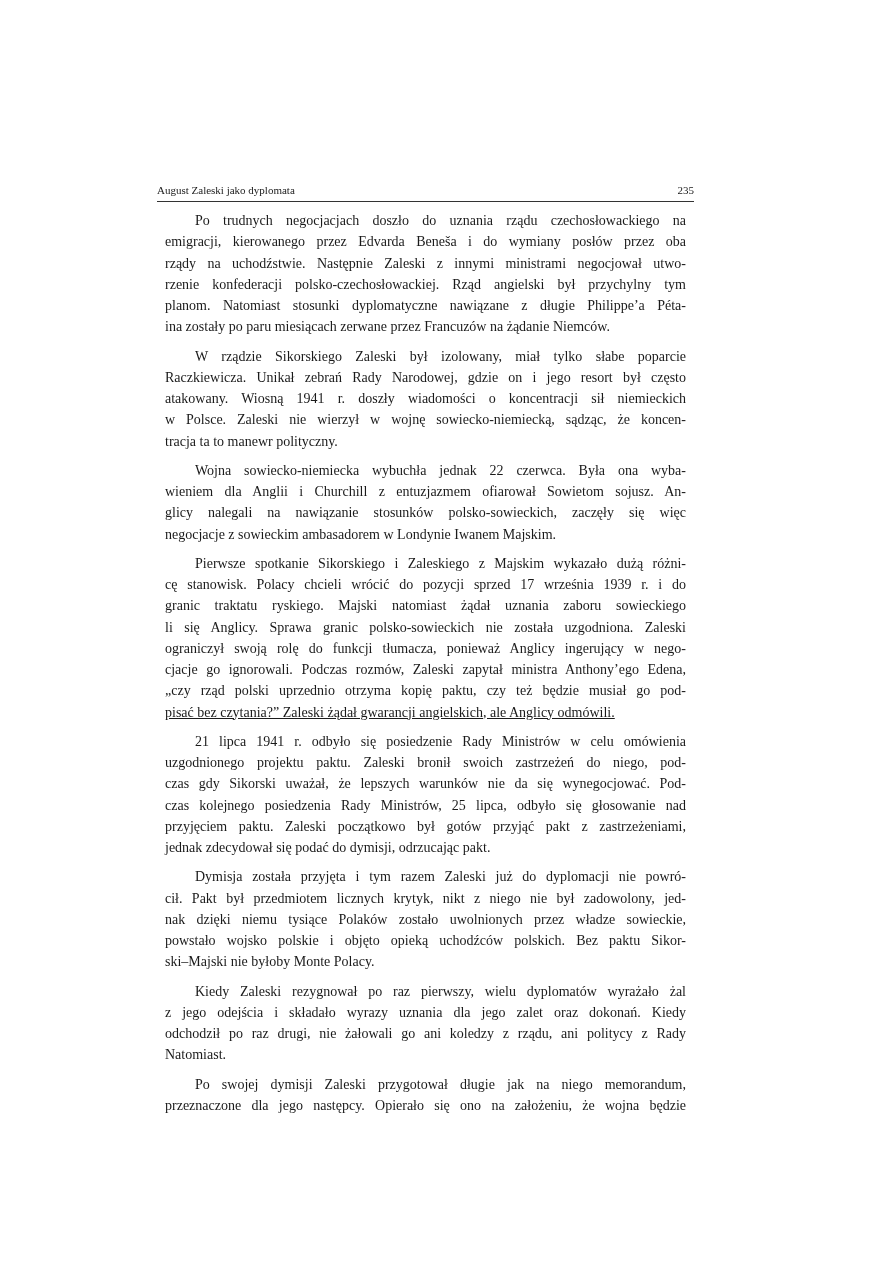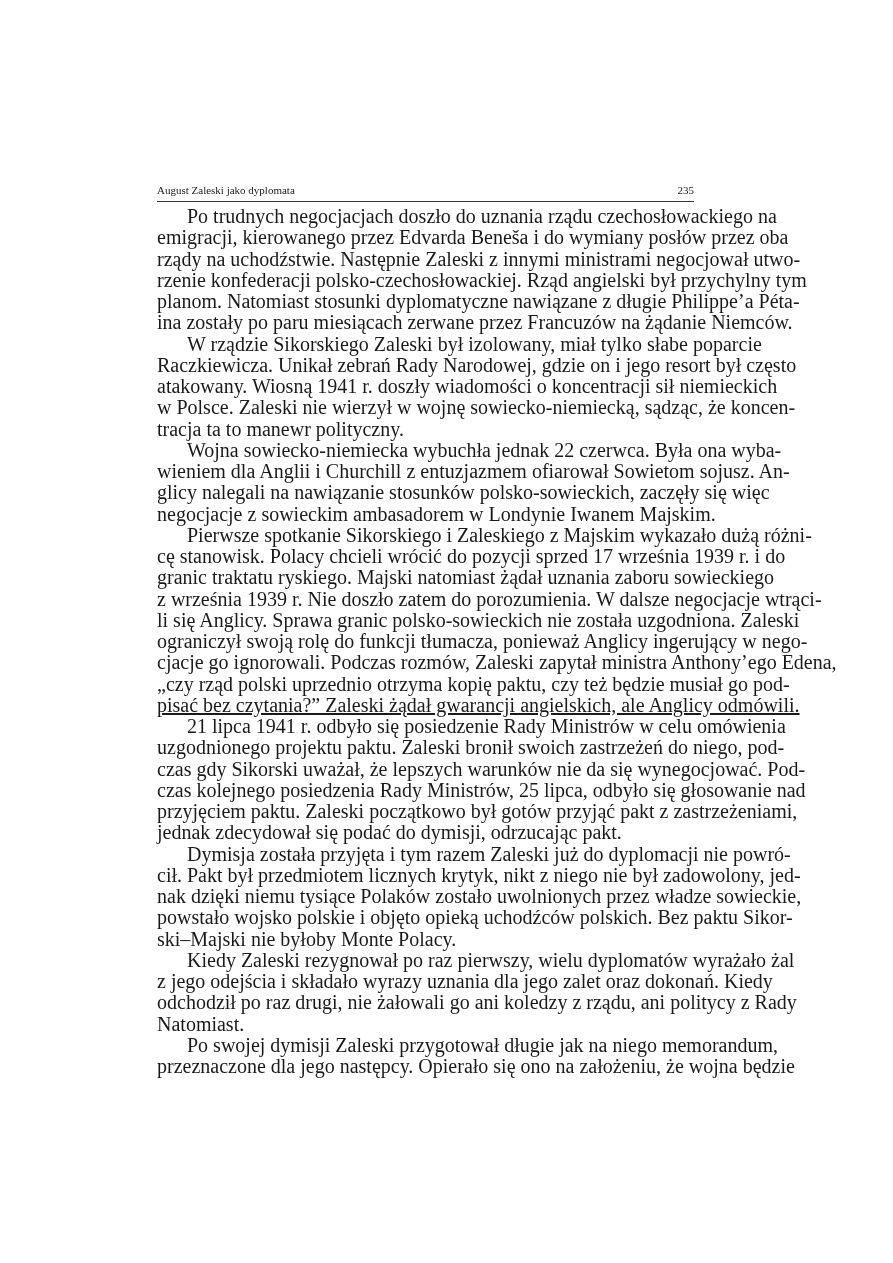--- a/index.html
+++ b/index.html
@@ -10,21 +10,21 @@
     color: #1a1a1a;
   }
   .running-head {
     display: flex; justify-content: space-between; align-items: baseline;
     font-size: 11px; line-height: 18px;
     padding-bottom: 2px;
     border-bottom: 1px solid #333;
   }
   .body-text { margin-top: 4px; }
   .body-text p {
-    margin: 0; font-size: 20px; line-height: 21.25px;
+    margin: 8px; font-size: 14px; line-height: 21.25px;
     text-align: justify; text-indent: 30px; hyphens: manual;
   }
   .line { display: block; text-align: justify; text-align-last: justify; white-space: nowrap; }
   .line.last { text-align-last: left; }
 </style>
 </head>
 <body>
 
 <div class="page">
   <div class="running-head">
@@ -50,21 +50,20 @@
       <p>
         <span class="line">Wojna sowiecko-niemiecka wybuchła jednak 22 czerwca. Była ona wyba-</span>
         <span class="line" style="margin-left: -30px;">wieniem dla Anglii i Churchill z entuzjazmem ofiarował Sowietom sojusz. An-</span>
         <span class="line" style="margin-left: -30px;">glicy nalegali na nawiązanie stosunków polsko-sowieckich, zaczęły się więc</span>
         <span class="line last" style="margin-left: -30px;">negocjacje z sowieckim ambasadorem w Londynie Iwanem Majskim.</span>
       </p>
       <p>
         <span class="line">Pierwsze spotkanie Sikorskiego i Zaleskiego z Majskim wykazało dużą różni-</span>
         <span class="line" style="margin-left: -30px;">cę stanowisk. Polacy chcieli wrócić do pozycji sprzed 17 września 1939 r. i do</span>
         <span class="line" style="margin-left: -30px;">granic traktatu ryskiego. Majski natomiast żądał uznania zaboru sowieckiego</span>
-        <span class="line" style="margin-left: -30px;">z września 1939 r. Nie doszło zatem do porozumienia. W dalsze negocjacje wtrąci-</span>
         <span class="line" style="margin-left: -30px;">li się Anglicy. Sprawa granic polsko-sowieckich nie została uzgodniona. Zaleski</span>
         <span class="line" style="margin-left: -30px;">ograniczył swoją rolę do funkcji tłumacza, ponieważ Anglicy ingerujący w nego-</span>
         <span class="line" style="margin-left: -30px;">cjacje go ignorowali. Podczas rozmów, Zaleski zapytał ministra Anthony’ego Edena,</span>
         <span class="line" style="margin-left: -30px;">„czy rząd polski uprzednio otrzyma kopię paktu, czy też będzie musiał go pod-</span>
         <span class="line last" style="margin-left: -30px; text-decoration: underline;">pisać bez czytania?” Zaleski żądał gwarancji angielskich, ale Anglicy odmówili.</span>
       </p>
       <p>
         <span class="line">21 lipca 1941 r. odbyło się posiedzenie Rady Ministrów w celu omówienia</span>
         <span class="line" style="margin-left: -30px;">uzgodnionego projektu paktu. Zaleski bronił swoich zastrzeżeń do niego, pod-</span>
         <span class="line" style="margin-left: -30px;">czas gdy Sikorski uważał, że lepszych warunków nie da się wynegocjować. Pod-</span>

